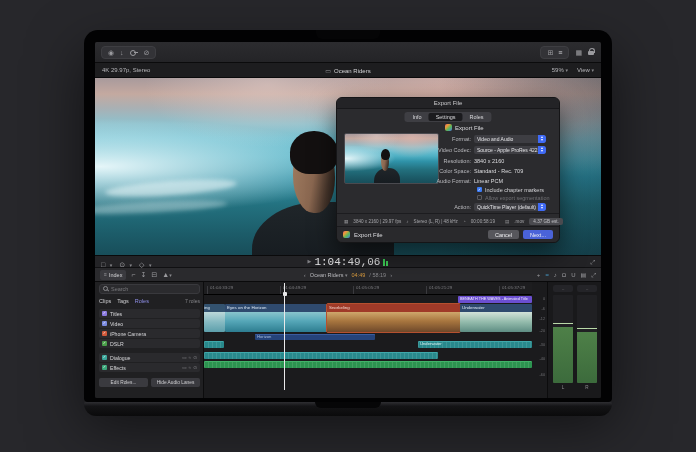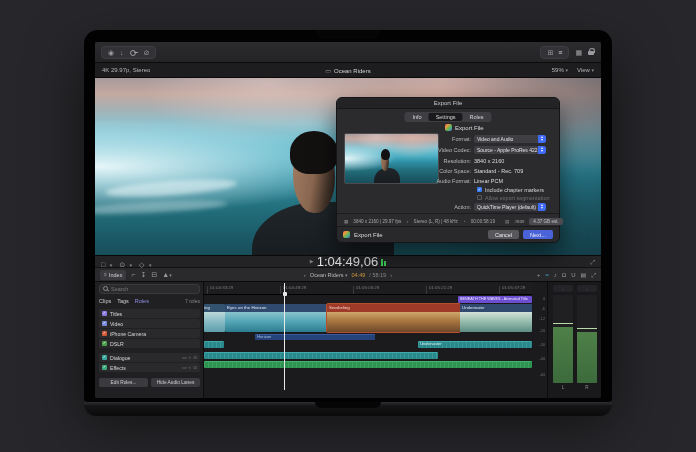--- a/index.html
+++ b/index.html
@@ -98,21 +98,21 @@
   .dlg-footer .spacer { flex:1; }
   .btn { height:9px; border-radius:2px; font-size:5.5px; color:#f0f0f2; display:flex; align-items:center; justify-content:center; padding:0 7px; }
   .btn.gray { background:#57575c; }
   .btn.blue { background:#4a63d8; }
 
   
   .tl-bar1 { position:relative; height:13px; background:#232326; border-top:1px solid #0a0a0b; border-bottom:1px solid #101012;
              display:flex; align-items:center; justify-content:space-between; padding:0 6px; }
   .tb1-left { display:flex; gap:7px; align-items:center; }
   .tb1-center { position:absolute; left:0; right:0; display:flex; align-items:center; justify-content:center; gap:3px; }
-  .timecode { font-family:Liberation Sans, sans-serif; font-size:13px; color:#e6e6e8; letter-spacing:0; }
+  .timecode { font-family:Liberation Mono, monospace; font-size:11px; color:#e6e6e8; letter-spacing:0; }
   .mini-meter { display:flex; gap:1px; align-items:flex-end; height:8px; }
   .mini-meter i { width:2px; background:#3fd158; display:block; }
   .tl-bar2 { position:relative; height:14px; background:#2a2a2d; border-bottom:1px solid #0a0a0b;
              display:flex; align-items:center; justify-content:space-between; padding:0 5px; font-size:5.5px; color:#bcbcc0; }
   .idx-btn { display:flex; align-items:center; gap:2px; background:#3a3a3f; border-radius:2px; padding:1px 4px; height:10px; font-size:5.5px; color:#d6d6d9; }
   .tb2-left, .tb2-right { display:flex; align-items:center; gap:5px; }
   .tb2-center { position:absolute; left:0; right:0; display:flex; align-items:center; justify-content:center; gap:4px; }
   .tc-orange { color:#d89a3e; }
   .tb2-right .icn { font-size:6px; }
   .icn.active-teal { color:#4aa6d8; }

